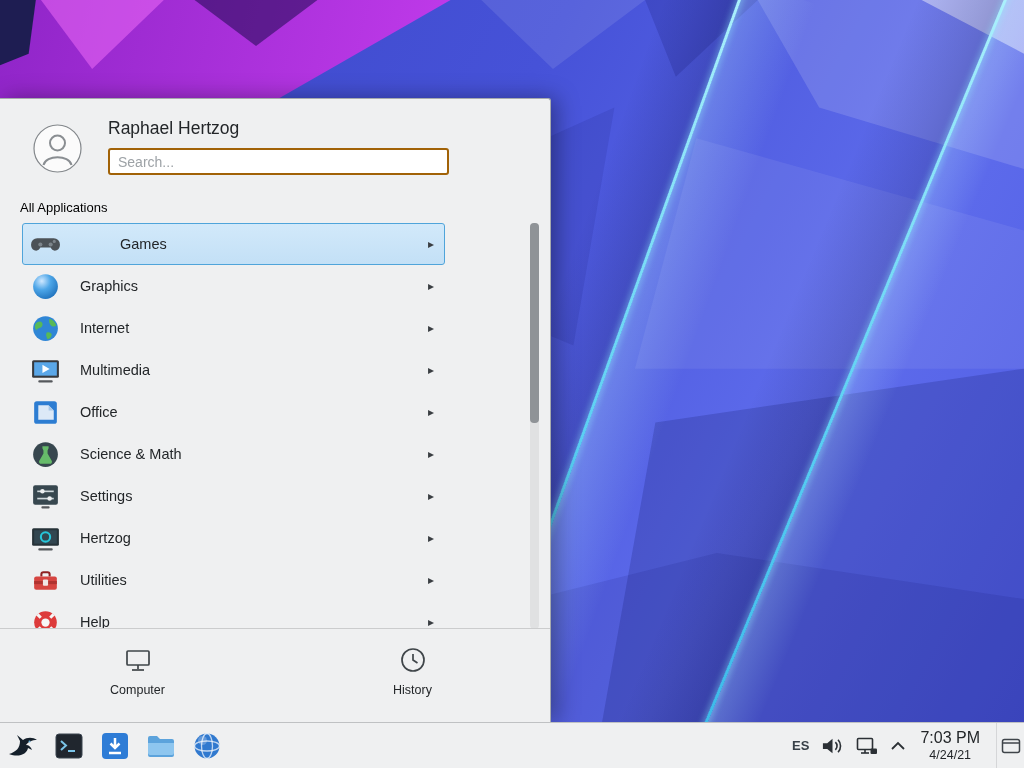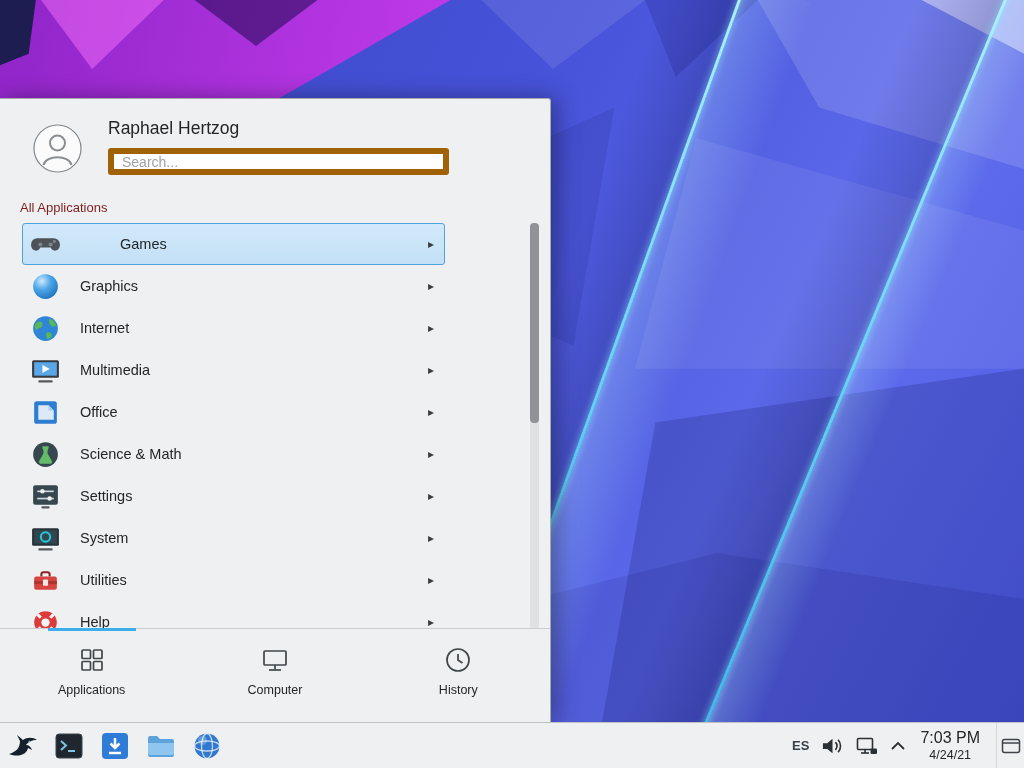--- a/index.html
+++ b/index.html
@@ -42,24 +42,24 @@
   .band2l { left:1012px; width:80px; transform:rotate(22.5deg) translateX(-80px);
             background:linear-gradient(90deg,rgba(0,0,60,0),rgba(10,10,70,.20)); }
 
   
   .launcher { position:absolute; left:0; top:98px; width:551px; height:624px; background:#eff0f1;
     border:1px solid #a6aaad; border-left:none; border-bottom:none; border-radius:0 3px 0 0;
     box-shadow:6px 0 22px rgba(0,0,0,.35); z-index:5; }
   .avatar { position:absolute; left:33px; top:25px; width:49px; height:49px; cursor:pointer; }
   .user-name { position:absolute; left:108px; top:19px; font-size:17.5px; color:#232629; }
   .search { position:absolute; left:108px; top:49px; width:341px; height:27px; background:#fff;
-    border:6px solid #a16207; border-radius:3px; font-size:14px; color:#232629; padding:0 8px;
+    border:2px solid #a16207; border-radius:3px; font-size:14px; color:#232629; padding:0 8px;
     outline:none; font-family:inherit; }
   .search::placeholder { color:#9da2a6; }
-  .section-label { position:absolute; top:101px; left:20px; font-size:13px; color:#7f1d1d; }
+  .section-label { position:absolute; top:101px; left:20px; font-size:13px; color:#000000; }
 
   .list { position:absolute; top:124px; left:22px; width:423px; height:406px; overflow:hidden; }
   .item { height:42px; display:flex; align-items:center; border:1px solid transparent;
           border-radius:3px; padding:0 10px 0 6px; cursor:pointer; }
   .item.selected { background:linear-gradient(180deg,#d2e9fa,#c3e0f6); border-color:#4fa4da;gap:40px; }
   .item .icon, .item .icon svg { width:33px; height:33px; display:block; }
   .item .label { margin-left:18px; font-size:14.5px; color:#232629; }
   .item .arrow { margin-left:auto; font-size:12px; color:#3a3e42; }
 
   .scroll-track { position:absolute; right:11px; top:124px; width:9px; height:406px;
@@ -230,21 +230,21 @@
 
       <div class="item">
         <span class="icon">
           <svg viewBox="0 0 32 32">
               <rect x="3" y="6" width="26" height="17" rx="1.5" fill="#263238"></rect>
               <rect x="5" y="8" width="22" height="13" fill="#324650"></rect>
               <circle cx="16" cy="14.5" r="4.5" fill="none" stroke="#26c6da" stroke-width="2"></circle>
               <rect x="9" y="25.5" width="14" height="2.2" rx="1" fill="#55585c"></rect>
             </svg>
         </span>
-        <span class="label">System</span>
+        <span class="label">Hertzog</span>
         <span class="arrow">▸</span>
       </div>
 
       <div class="item">
         <span class="icon">
           <svg viewBox="0 0 32 32">
               <path d="M12 12 v-2 a2 2 0 0 1 2-2 h4 a2 2 0 0 1 2 2 v2" fill="none" stroke="#8e2222" stroke-width="2"></path>
               <rect x="5" y="12" width="22" height="13" rx="2" fill="#d64541"></rect>
               <rect x="5" y="16.5" width="22" height="3" fill="#b03330"></rect>
               <rect x="13.5" y="15" width="5" height="6" rx="1" fill="#f0e6e6"></rect>
@@ -271,31 +271,20 @@
         <span class="arrow">▸</span>
       </div>
 
     </div>
 
     <div class="scroll-track">
       <div class="scroll-thumb"></div>
     </div>
 
     <div class="tabbar">
-      <div class="tab active">
-        <span class="ticon">
-          <svg viewBox="0 0 30 30" fill="none" stroke="#3f4549" stroke-width="1.7">
-              <rect x="5" y="5" width="8.5" height="8.5" rx="1"></rect>
-              <rect x="16.5" y="5" width="8.5" height="8.5" rx="1"></rect>
-              <rect x="5" y="16.5" width="8.5" height="8.5" rx="1"></rect>
-              <rect x="16.5" y="16.5" width="8.5" height="8.5" rx="1"></rect>
-            </svg>
-        </span>
-        <span class="tlabel">Applications</span>
-      </div>
       <div class="tab">
         <span class="ticon">
           <svg viewBox="0 0 30 30" fill="none" stroke="#3f4549" stroke-width="1.7">
               <rect x="4" y="6" width="22" height="14" rx="1"></rect>
               <line x1="15" y1="20" x2="15" y2="24"></line>
               <line x1="9" y1="25" x2="21" y2="25"></line>
             </svg>
         </span>
         <span class="tlabel">Computer</span>
       </div>

